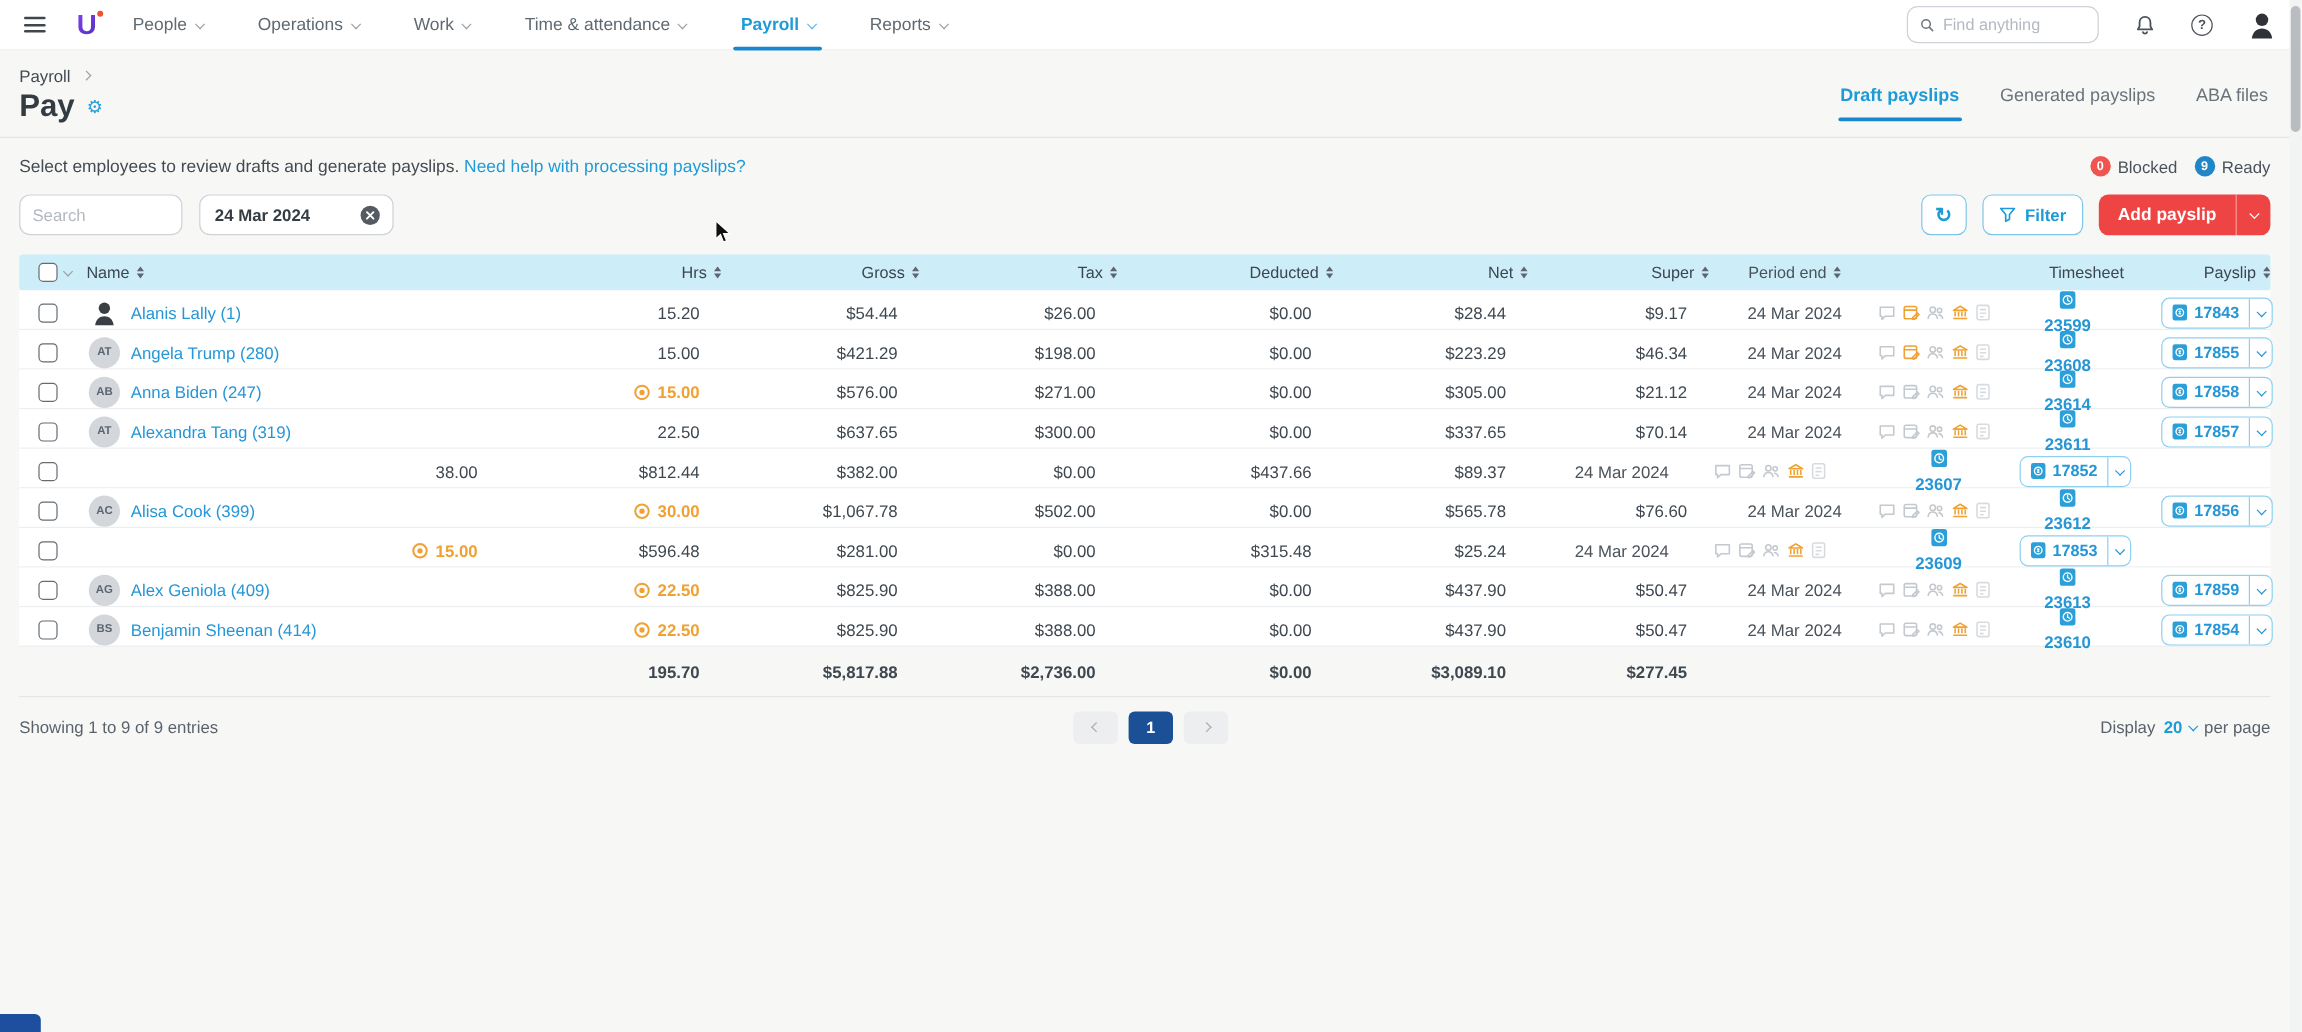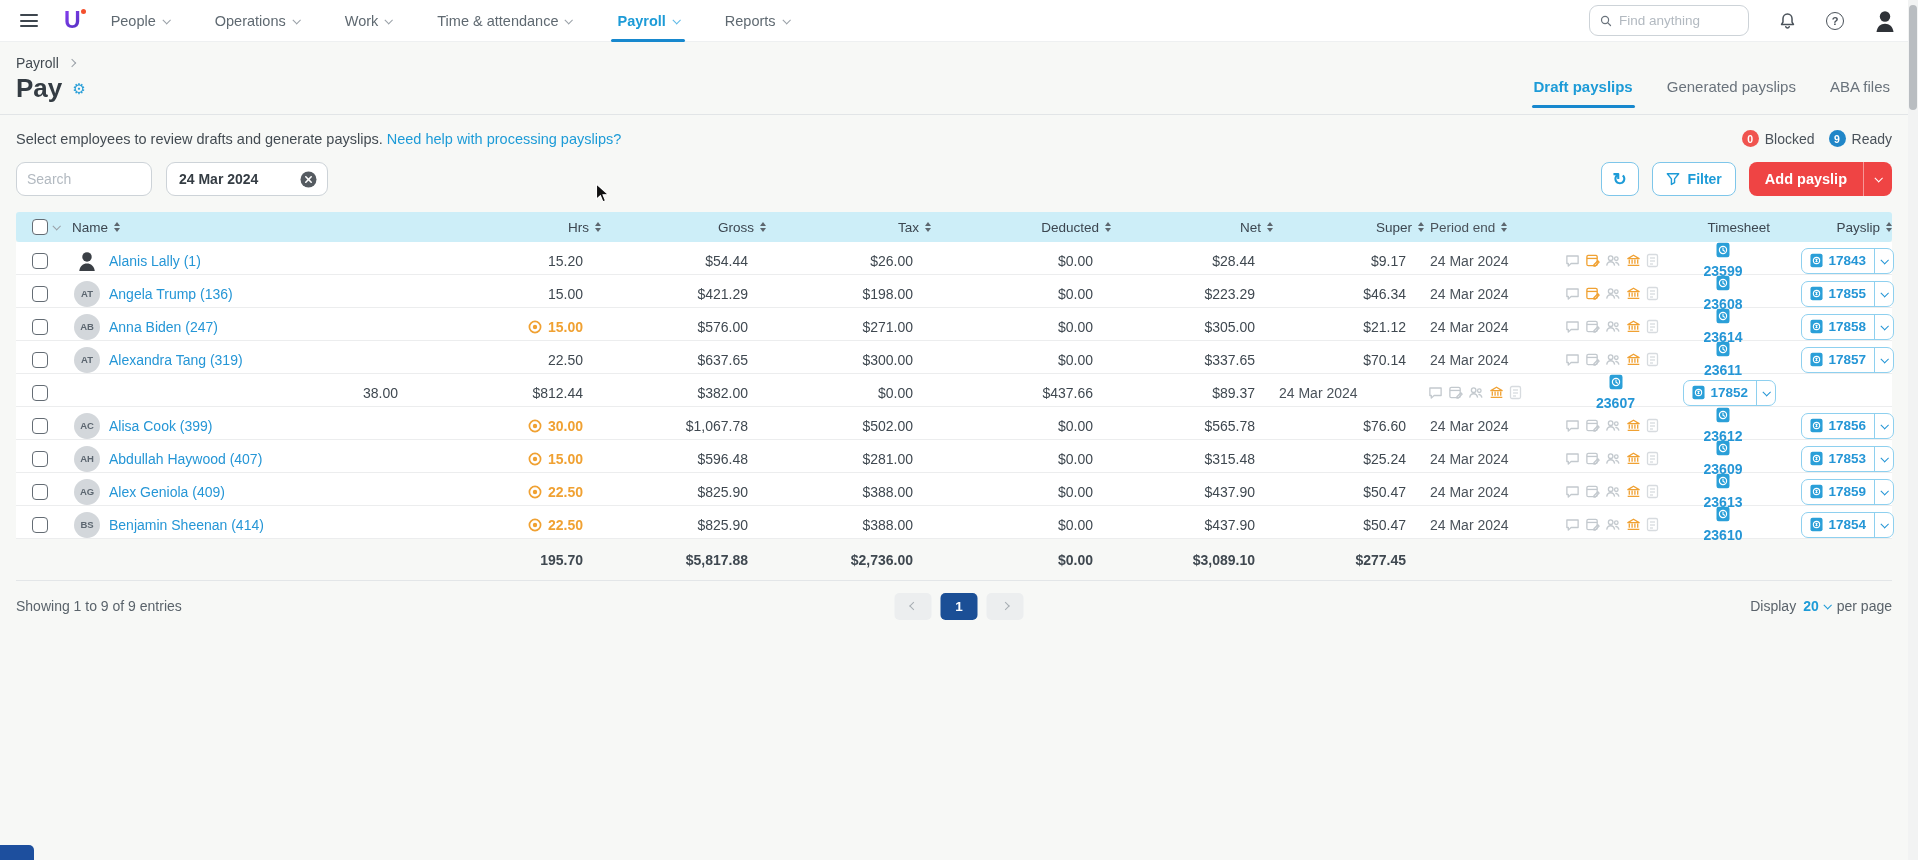--- a/index.html
+++ b/index.html
@@ -23,21 +23,21 @@
   .nav-item.active::after{content:"";position:absolute;left:-6px;right:-6px;bottom:0;height:3px;background:#1788ce;border-radius:2px;}
   .nav-right{margin-left:auto;display:flex;align-items:center;gap:30px;}
   .find{width:160px;height:31px;border:1.4px solid #cdd3d8;border-radius:9px;display:flex;align-items:center;padding:0 10px;gap:7px;background:#fff;}
   .find input{border:none;outline:none;width:100%;font-size:13.5px;color:#50585f;font-family:inherit;background:transparent;}
   .find input::placeholder{color:#b2b9c0;}
   .icon-btn{cursor:pointer;display:flex;align-items:center;}
   .help-circle{width:18px;height:18px;border:1.6px solid #4a525a;border-radius:50%;font-size:11px;font-weight:700;color:#4a525a;display:flex;align-items:center;justify-content:center;}
   
   .crumb{padding:13px 16px 0;font-size:14px;color:#434b52;display:flex;align-items:center;gap:10px;}
   .crumb .bc-chev{width:6px;height:6px;border-right:1.7px solid #9aa1a8;border-top:1.7px solid #9aa1a8;transform:rotate(45deg);}
-  .head-row{display:flex;align-items:center;justify-content:space-between;padding:0 26px 0 16px;border-bottom:1px solid #e2e5e7;}
+  .head-row{display:flex;align-items:flex-start;justify-content:space-between;padding:0 26px 0 16px;border-bottom:1px solid #e2e5e7;}
   .title-wrap{display:flex;align-items:center;gap:10px;padding:2px 0 10px;}
   .page-title{font-size:26px;font-weight:700;color:#343c43;}
   .gear{color:#2a9fd8;font-size:15px;cursor:pointer;}
   .tabs{display:flex;gap:30px;font-size:15px;color:#6a737c;}
   .tab{padding:0 2px 12px;cursor:pointer;position:relative;}
   .tab.active{color:#1d9bd7;font-weight:600;}
   .tab.active::after{content:"";position:absolute;left:0;right:0;bottom:-1px;height:3px;background:#1788ce;border-radius:2px;}
   
   .info-row{display:flex;justify-content:space-between;align-items:center;padding:15px 26px 0 16px;font-size:14.5px;}
   .info-row a{color:#1d9bd7;text-decoration:none;cursor:pointer;}
@@ -75,21 +75,21 @@
   .sort .up{border-bottom:4px solid #5d666e;}
   .sort .dn{border-top:4px solid #5d666e;}
   .avatar{width:26px;height:26px;border-radius:50%;background:#d3d7db;display:flex;align-items:center;justify-content:center;font-size:9.5px;font-weight:700;color:#5c6670;margin:0 9px 0 2px;flex:0 0 auto;overflow:hidden;text-align:right;}
   .avatar .av-ph{display:none;}
   .avatar.photo{background:transparent;}
   .avatar.photo .av-ph{display:block;}
   .name-link{color:#2596d6;text-decoration:none;cursor:pointer;white-space:nowrap;}
   .hrs-alert{display:none;margin-right:6px;align-items:center;}
   .hrs-val.alert{color:#f0a132;font-weight:700;}
   .deducted{color:#c9ced3;}
-  .period{padding-left:6px;color:#4a525a;}
+  .period{padding-left:6px;color:#4a525a;justify-content:center;}
   .rowicons{display:flex;gap:5px;padding-left:4px;}
   .ric{display:flex;align-items:center;cursor:pointer;}
   .ric svg{stroke:#c3c9ce;}
   .ric.orange svg{stroke:#f0a132;}
   .ric.faint svg{stroke:#d7dbdf;}
   .ts-cell{justify-content:flex-end;padding-right:6px;gap:5px;color:#2596d6;font-weight:600;cursor:pointer;flex-direction:column;}
   .ps-cell{justify-content:flex-end;}
   .ps-btn{display:flex;align-items:stretch;border:1.5px solid #8ed0ef;border-radius:7px;overflow:hidden;background:#fff;cursor:pointer;height:26px;}
   .ps-btn .main{display:flex;align-items:center;gap:5px;padding:0 8px;color:#2596d6;font-weight:600;font-size:13.5px;}
   .ps-btn .arrow{display:flex;align-items:center;padding:0 6px;border-left:1.5px solid #8ed0ef;}
@@ -407,21 +407,21 @@
 
   <div class="tr">
     <div class="td col-check">
           <span class="cbx"></span>
         </div>
     <div class="td">
       <span class="avatar">
 
         <span class="initials">AT</span>
       </span>
-      <a class="name-link">Angela Trump (136)</a>
+      <a class="name-link">Angela Trump (280)</a>
     </div>
     <div class="td num">
 
       <span class="hrs-val">15.00</span>
     </div>
     <div class="td num">$421.29</div>
     <div class="td num">$198.00</div>
     <div class="td num deducted">$0.00</div>
     <div class="td num">$223.29</div>
     <div class="td num">$46.34</div>
@@ -835,27 +835,20 @@
               <span class="chev"></span>
             </span>
       </span>
     </div>
   </div>
 
   <div class="tr">
     <div class="td col-check">
           <span class="cbx"></span>
         </div>
-    <div class="td">
-      <span class="avatar">
-
-        <span class="initials">AH</span>
-      </span>
-      <a class="name-link">Abdullah Haywood (407)</a>
-    </div>
     <div class="td num">
       <span class="hrs-alert" style="display: inline-flex;">
         <svg width="14" height="14" viewBox="0 0 14 14">
               <circle cx="7" cy="7" r="5.6" fill="none" stroke="#f0a132" stroke-width="1.7"></circle>
               <circle cx="7" cy="7" r="2.2" fill="#f0a132"></circle>
             </svg>
       </span>
       <span class="hrs-val alert">15.00</span>
     </div>
     <div class="td num">$596.48</div>

